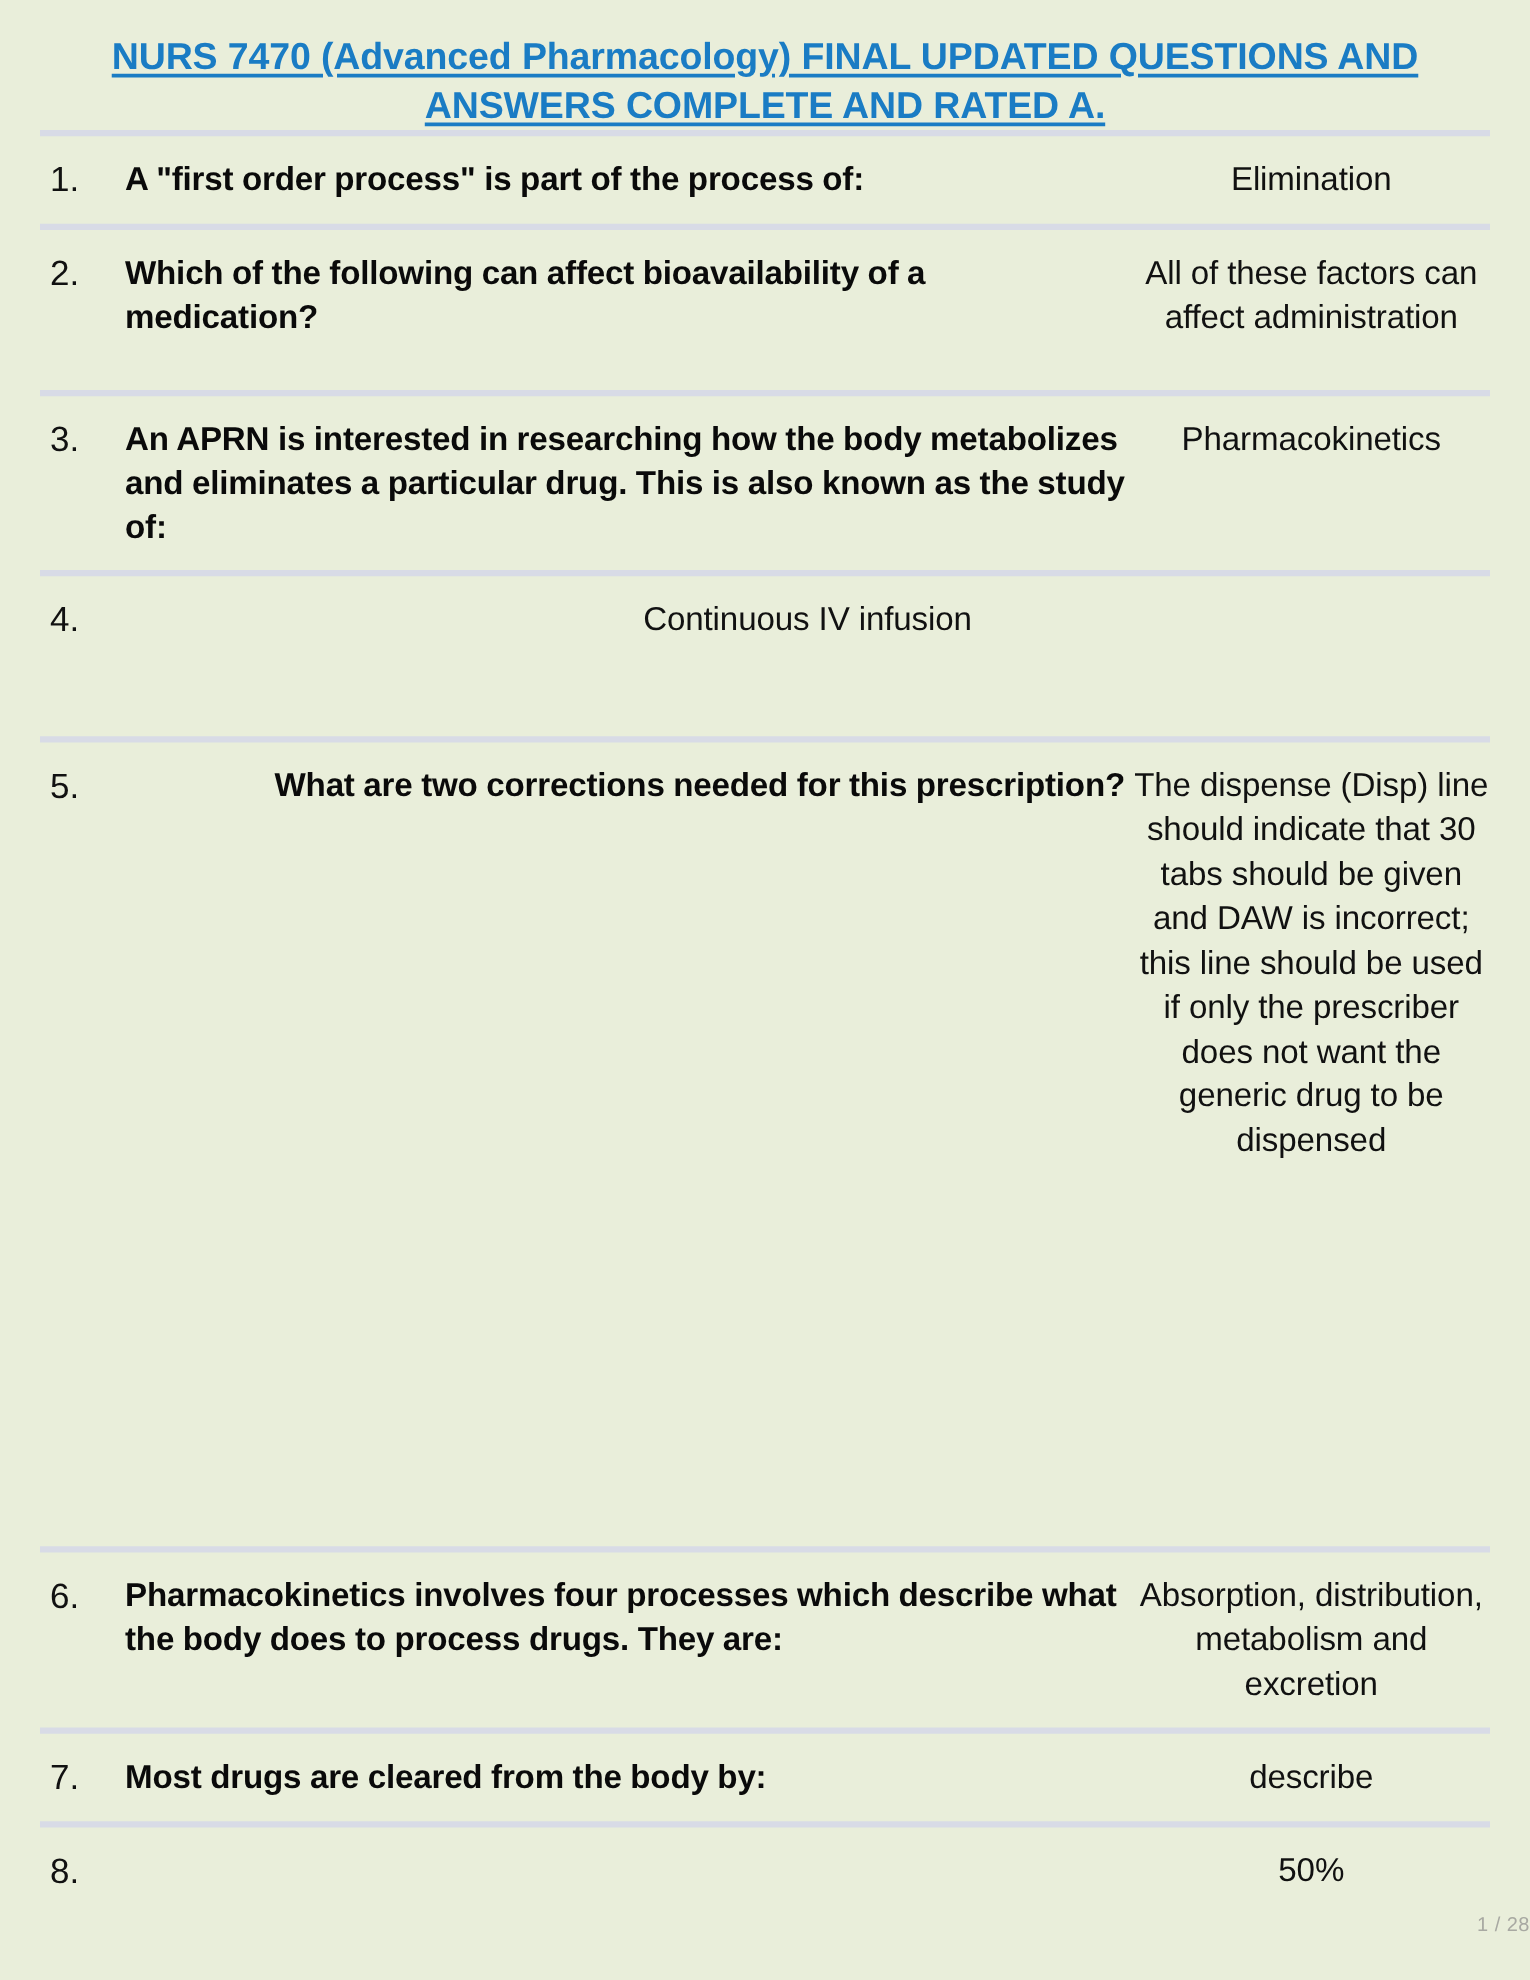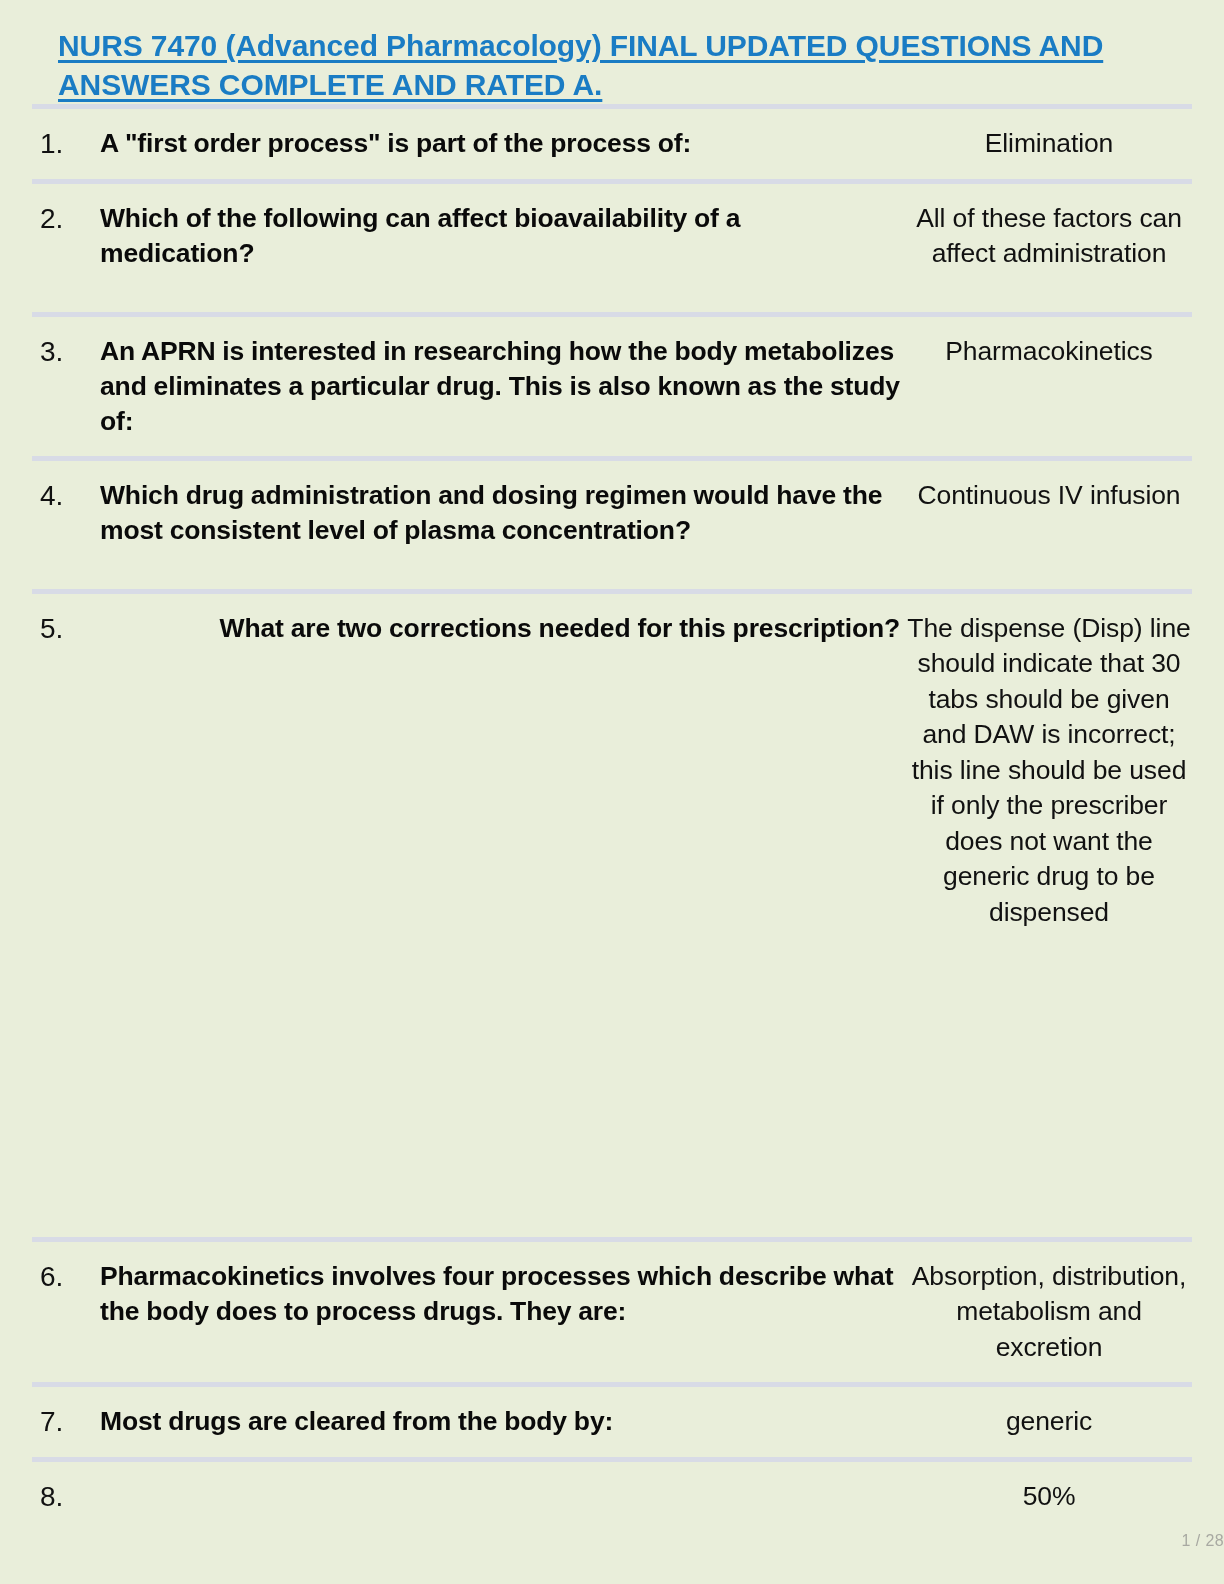--- a/index.html
+++ b/index.html
@@ -16,21 +16,21 @@
   }
 
   .page {
     width: 1224px;
     height: 1584px;
     position: relative;
     box-sizing: border-box;
   }
 
   .doc-title {
-    text-align: left;
+    text-align: center;
     color: #1a7cc4;
     font-weight: bold;
     font-size: 30px;
     line-height: 39px;
     padding: 26px 58px 0 58px;
     letter-spacing: -0.1px;
     box-sizing: border-box;
   }
   .doc-title .t-line {
     display: inline;
@@ -144,40 +144,39 @@
     </div>
 
     <div class="row r3">
       <div class="num-cell">3.</div>
       <div class="q-cell">An APRN is interested in researching how the body metabolizes and eliminates a particular drug. This is also known as the study of:</div>
       <div class="a-cell">Pharmacokinetics</div>
     </div>
 
     <div class="row r4">
       <div class="num-cell">4.</div>
-      <div class="q-cell">Which drug administration and dosing regimen would have the most consistent level of plasma concentration?</div>
       <div class="a-cell">Continuous IV infusion</div>
     </div>
 
     <div class="row r5">
       <div class="num-cell">5.</div>
       <div class="q-cell">What are two corrections needed for this prescription?</div>
       <div class="a-cell">The dispense (Disp) line should indicate that 30 tabs should be given and DAW is incorrect; this line should be used if only the prescriber does not want the generic drug to be dispensed</div>
     </div>
 
     <div class="row r6">
       <div class="num-cell">6.</div>
       <div class="q-cell">Pharmacokinetics involves four processes which describe what the body does to process drugs. They are:</div>
       <div class="a-cell">Absorption, distribution, metabolism and excretion</div>
     </div>
 
     <div class="row r7">
       <div class="num-cell">7.</div>
       <div class="q-cell">Most drugs are cleared from the body by:</div>
-      <div class="a-cell">generic</div>
+      <div class="a-cell">describe</div>
     </div>
 
     <div class="row r8">
       <div class="num-cell">8.</div>
       <div class="q-cell"></div>
       <div class="a-cell">50%</div>
     </div>
 
   </div>
 

